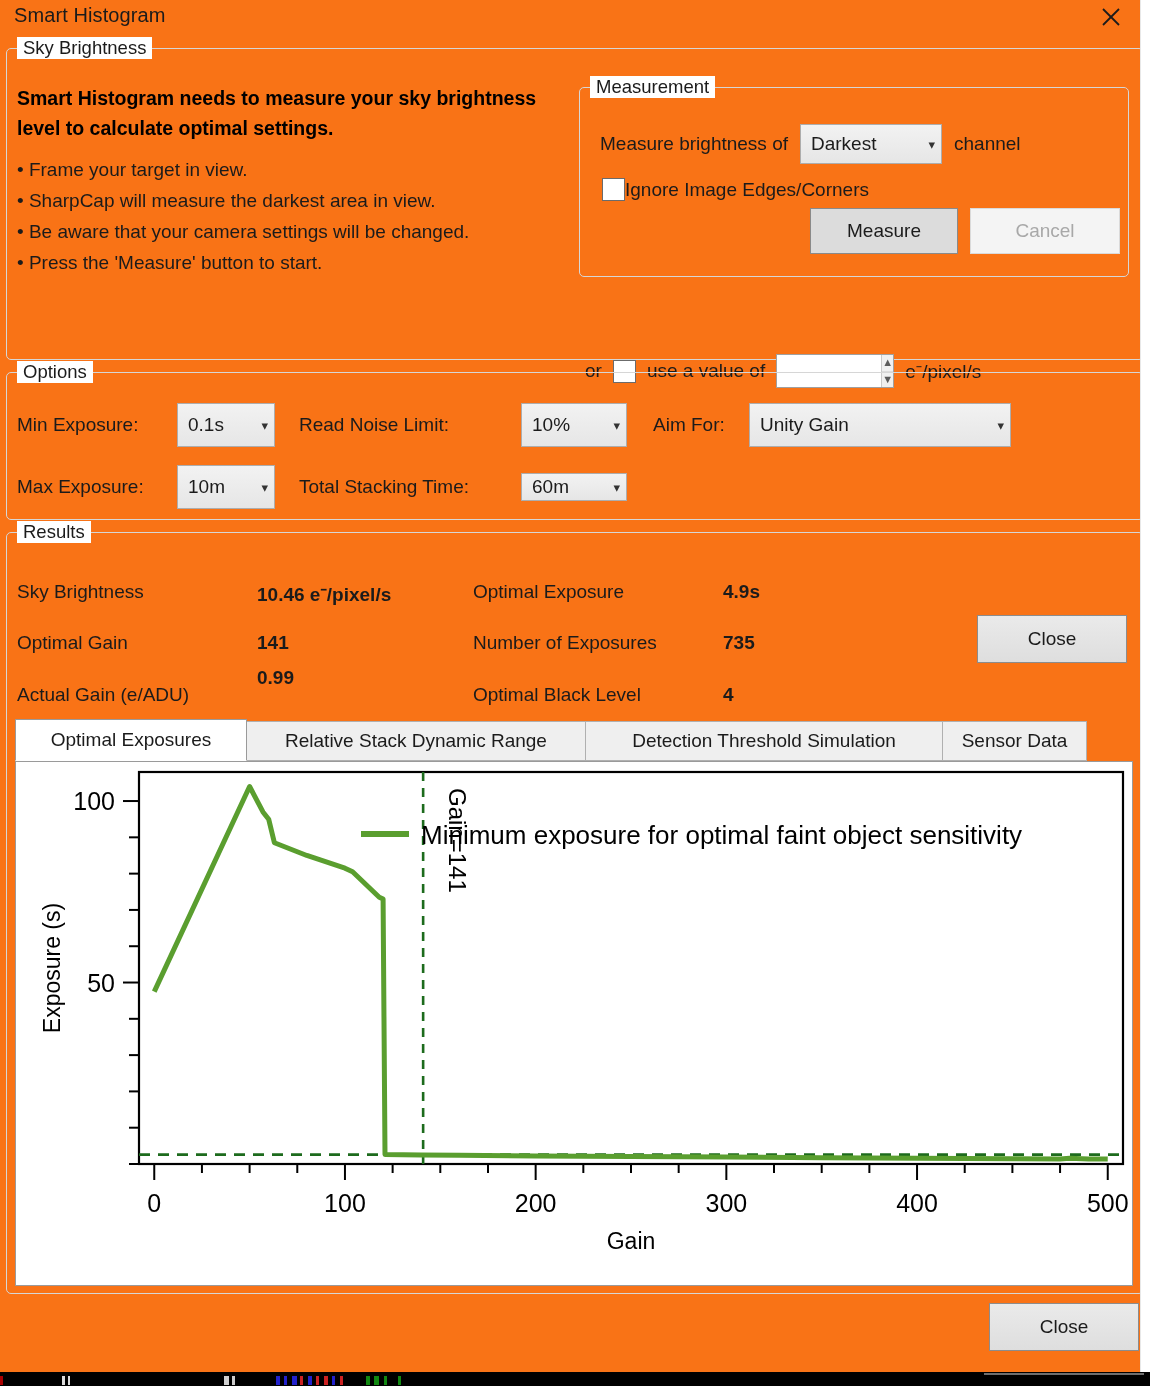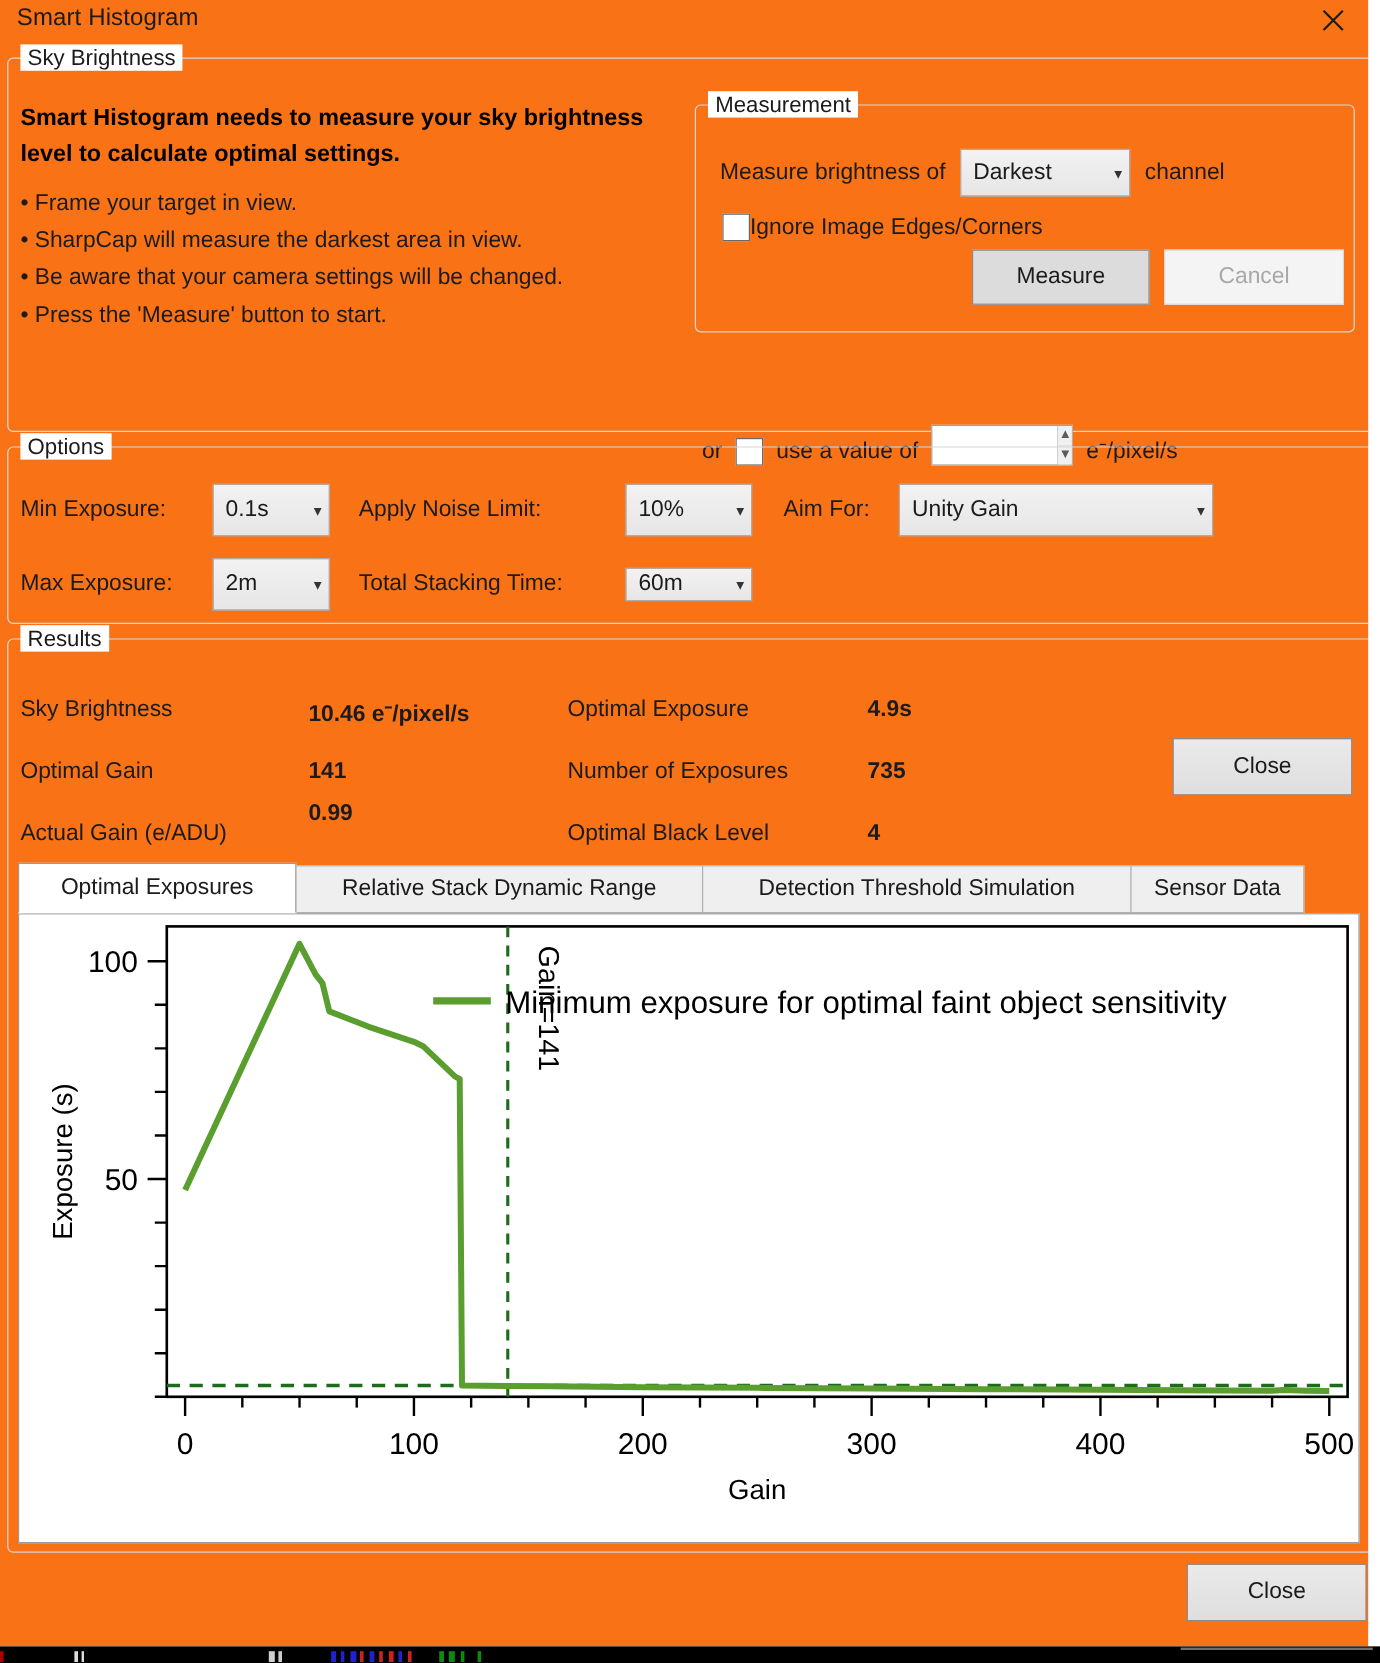--- a/index.html
+++ b/index.html
@@ -139,21 +139,21 @@
     cursor: default;
   }
   .btn-normal {
     background: linear-gradient(to bottom,#eaeaea 0%,#dedede 100%);
     border: 1px solid #8c8c8c;
     color: #1b1b1b;
   }
 
   .or-row {
     position: absolute; left: 578px; top: 305px;
-    display: flex; align-items: flex-end; gap: 11px;
+    display: flex; align-items: center; gap: 11px;
   }
   .spinbox {
     display: inline-flex;
     width: 118px; height: 34px;
     border: 1px solid #a0a0a0;
     background: #fff;
     box-sizing: border-box;
     align-items: stretch;
   }
   .spin-field {
@@ -329,36 +329,36 @@
 
   <div class="group" id="grp-options">
     <div class="group-legend">Options</div>
 
     <div class="opt-row" id="opt-row1">
       <span class="lbl" style="width:160px;">Min Exposure:</span>
       <span class="combo" style="width:98px;height:44px;margin-right:24px;">
         <span class="cv">0.1s</span>
         <span class="chev">▾</span>
       </span>
-      <span class="lbl" style="width:222px;">Apply Noise Limit:</span>
+      <span class="lbl" style="width:222px;">Read Noise Limit:</span>
       <span class="combo" style="width:106px;height:44px;margin-right:26px;">
         <span class="cv">10%</span>
         <span class="chev">▾</span>
       </span>
       <span class="lbl" style="width:96px;">Aim For:</span>
       <span class="combo" style="width:262px;height:44px;">
         <span class="cv">Unity Gain</span>
         <span class="chev">▾</span>
       </span>
     </div>
 
     <div class="opt-row" id="opt-row2">
       <span class="lbl" style="width:160px;">Max Exposure:</span>
       <span class="combo" style="width:98px;height:44px;margin-right:24px;">
-        <span class="cv">2m</span>
+        <span class="cv">10m</span>
         <span class="chev">▾</span>
       </span>
       <span class="lbl" style="width:222px;">Total Stacking Time:</span>
       <span class="combo" style="width:106px;height:28px;">
         <span class="cv">60m</span>
         <span class="chev">▾</span>
       </span>
     </div>
   </div>
 

